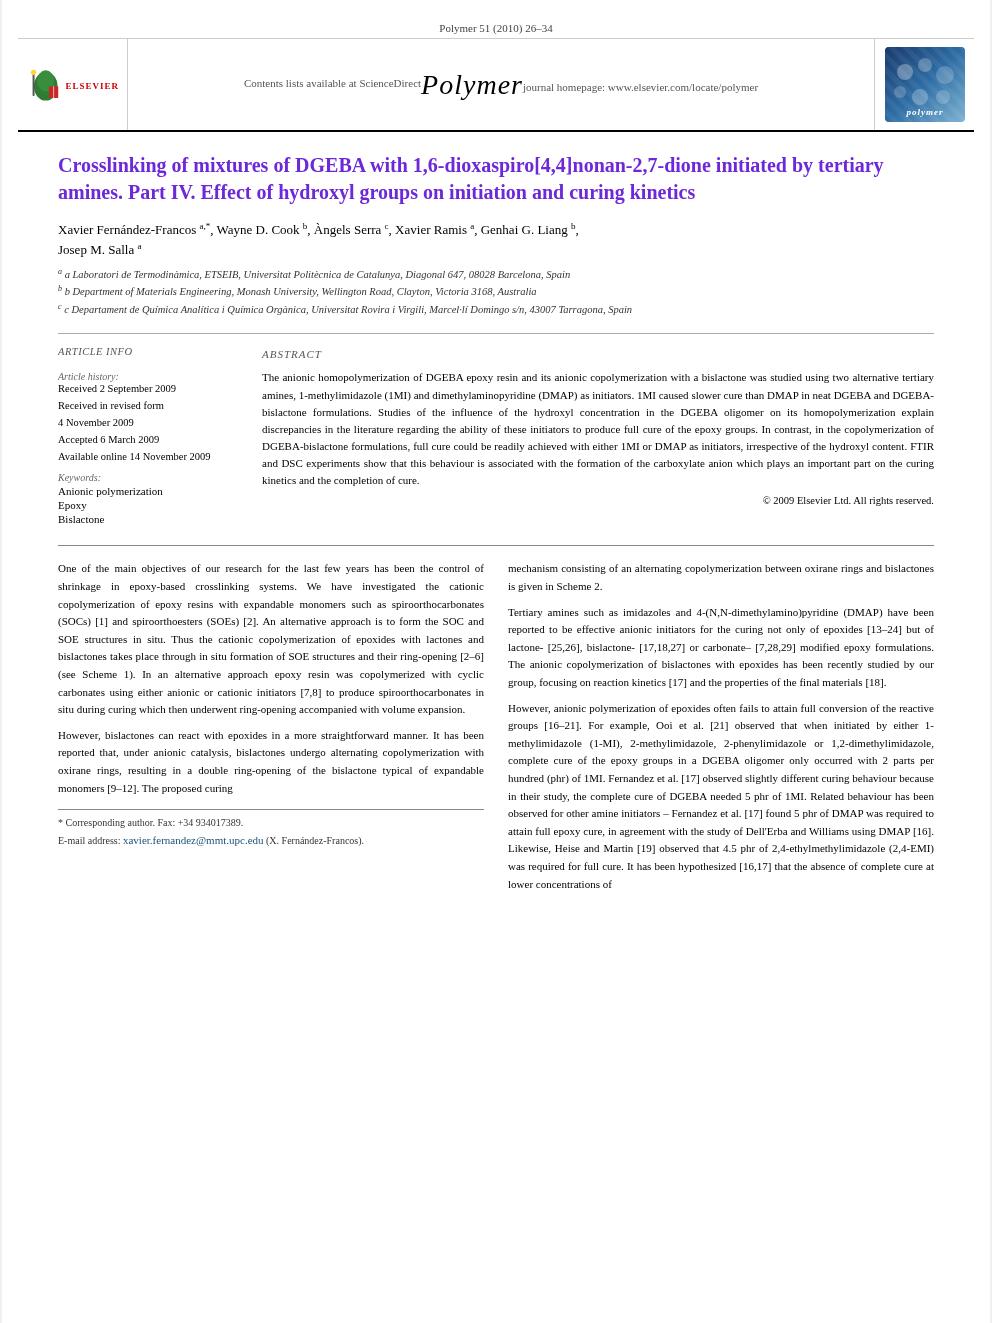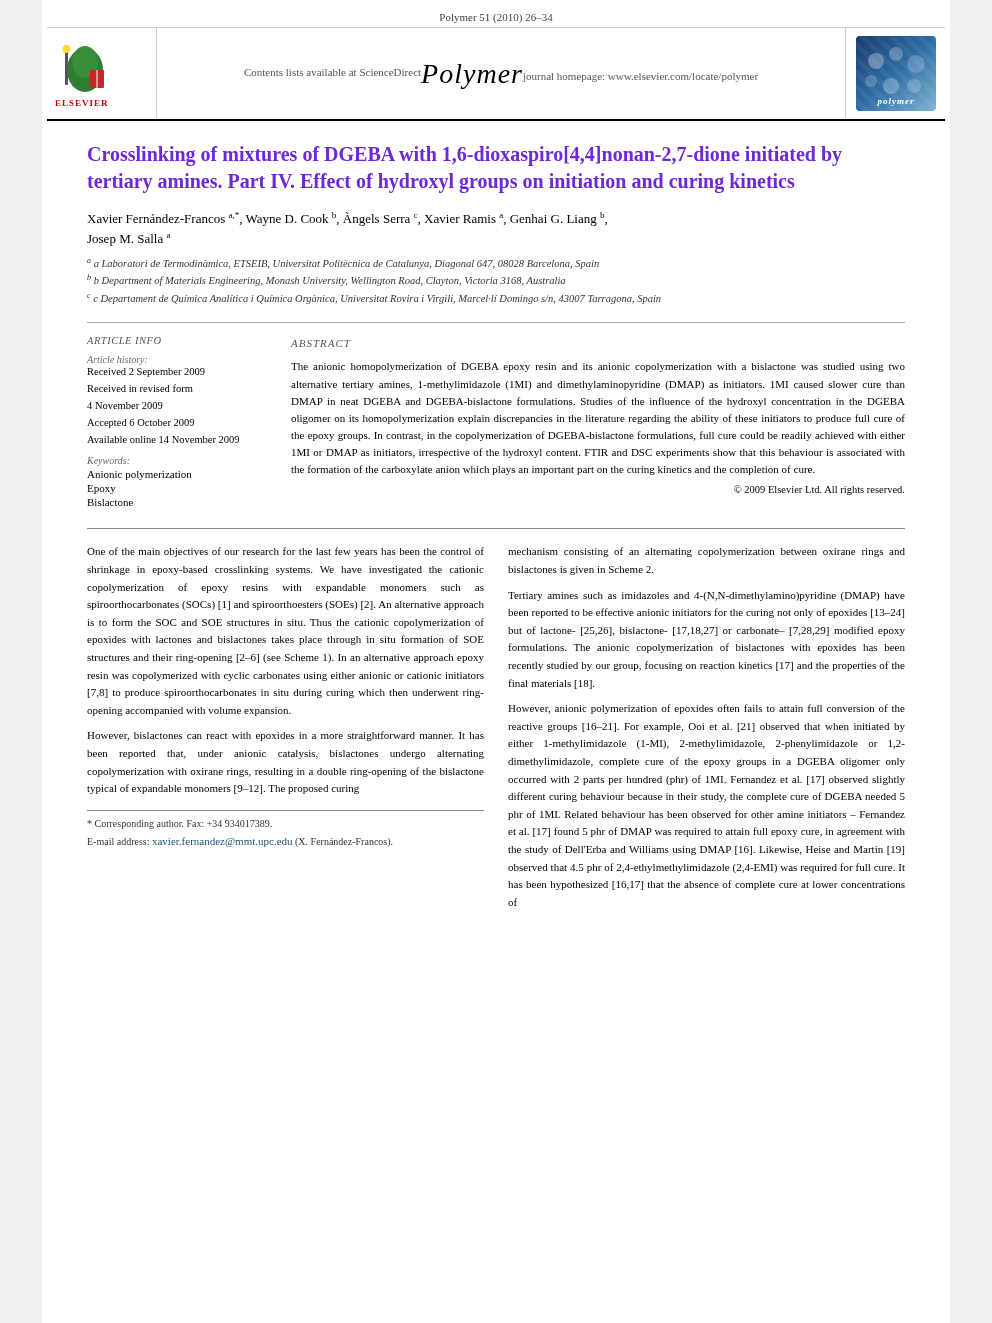--- a/index.html
+++ b/index.html
@@ -5,45 +5,44 @@
     * { margin: 0; padding: 0; box-sizing: border-box; }
     body {
       background: #f0f0f0;
       font-family: "Times New Roman", Times, serif;
       display: flex;
       justify-content: center;
       align-items: flex-start;
       min-height: 1323px;
     }
     .page {
-      width: 908px;
+      width: 988px;
       min-height: 1323px;
       background: #fff;
-      padding: 5px;
+      padding: 16px;
       position: relative;
     }
     .top-bar {
       text-align: center;
       font-size: 11px;
       color: #444;
       padding: 6px 0 4px;
       border-bottom: 1px solid #ccc;
     }
     .journal-header {
       display: flex;
       align-items: stretch;
       border-bottom: 2px solid #000;
       padding: 0;
     }
     .elsevier-logo {
       width: 110px;
       min-height: 90px;
       display: flex;
-      flex-direction: column;
-      align-items: flex-start;
+      align-items: center;
       justify-content: center;
       padding: 8px;
       border-right: 1px solid #ccc;
     }
     .elsevier-tree {
       width: 60px;
       height: 55px;
     }
     .elsevier-label {
       font-size: 9px;
@@ -158,21 +157,21 @@
     .article-info {
       width: 180px;
       flex-shrink: 0;
       font-size: 10.5px;
       color: #000;
     }
     .article-info h4 {
       font-size: 10.5px;
       font-style: italic;
       font-weight: normal;
-      margin-bottom: 8px;
+      margin-bottom: 14px;
       color: #555;
       letter-spacing: 0.5px;
     }
     .info-label {
       font-style: italic;
       color: #666;
       font-size: 10px;
       display: block;
       margin-bottom: 1px;
     }
@@ -357,21 +356,21 @@
 
     <div class="article-info-abstract">
 
       <div class="article-info">
         <h4>ARTICLE INFO</h4>
 
         <span class="info-label">Article history:</span>
         <span class="info-value">Received 2 September 2009</span>
         <span class="info-value">Received in revised form</span>
         <span class="info-value">4 November 2009</span>
-        <span class="info-value">Accepted 6 October 2009</span>
+        <span class="info-value">Accepted 6 March 2009</span>
         <span class="info-value">Available online 14 November 2009</span>
 
         <div class="keywords-section">
           <span class="keywords-label">Keywords:</span>
           <span class="keyword-item">Anionic polymerization</span>
           <span class="keyword-item">Epoxy</span>
           <span class="keyword-item">Bislactone</span>
         </div>
       </div>
 

